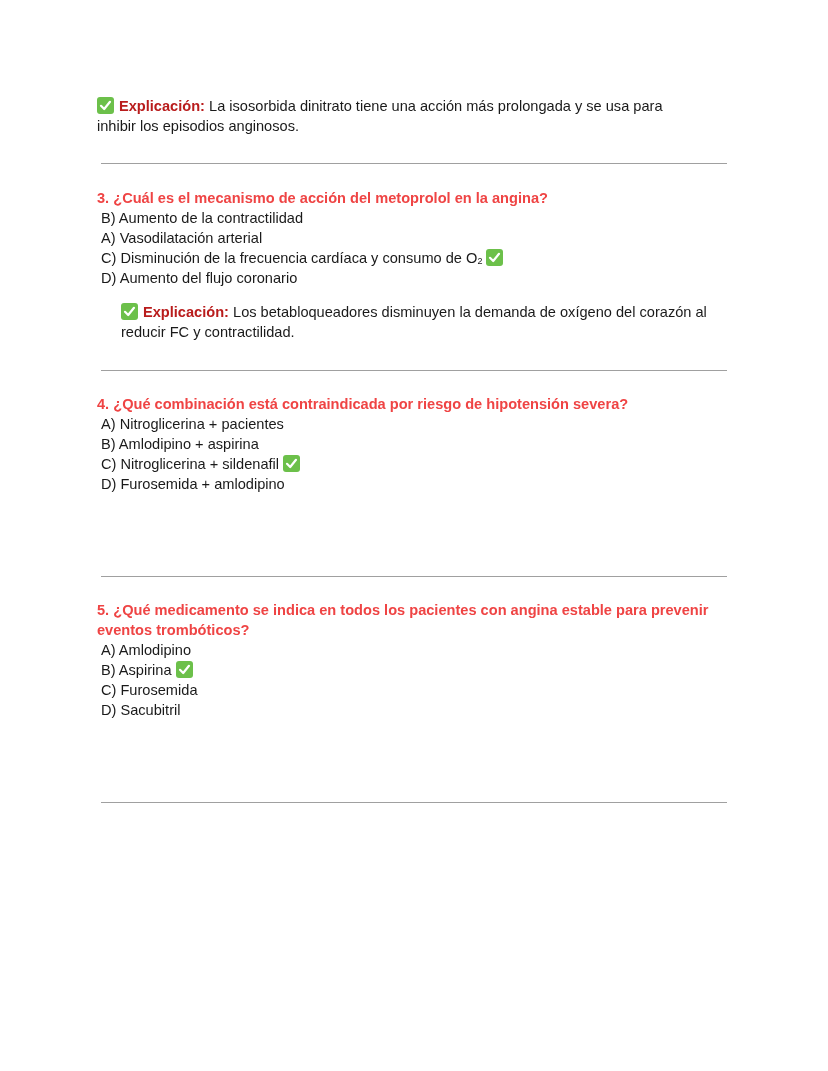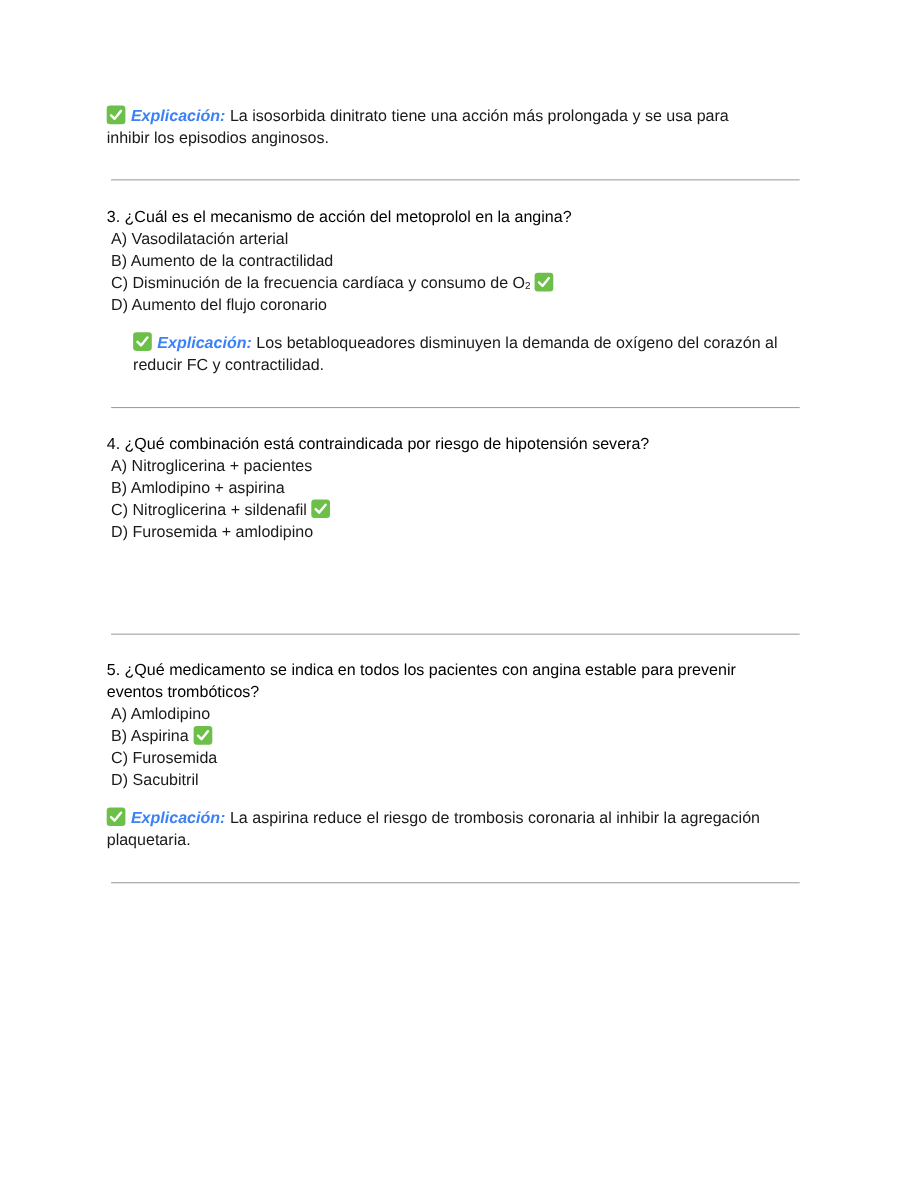--- a/index.html
+++ b/index.html
@@ -27,30 +27,29 @@
     position: absolute;
     left: 97px;
     width: 640px;
   }
   .line {
     height: 20px;
     line-height: 20px;
     white-space: nowrap;
   }
   .q-title {
-    font-weight: normal;
-    color: #000000;
+    font-weight: bold;
+    color: #ef4444;
   }
   .opt {
     padding-left: 4px;
   }
   .expl-label {
     font-weight: bold;
-    color: #3b82f6;
-    font-style: italic;
+    color: #b91c1c;
   }
   .check {
     display: inline-block;
     width: 17px;
     height: 17px;
     background: #6cc04a;
     border-radius: 3px;
     vertical-align: -3px;
     position: relative;
     margin-right: 5px;
@@ -88,22 +87,22 @@
       <span class="check"><svg viewBox="0 0 13 13">
             <path d="M2 6.8 L5.2 10 L11 2.8" stroke="#fff" stroke-width="2.2" fill="none" stroke-linecap="round" stroke-linejoin="round"></path>
           </svg></span><span class="expl-label">Explicación:</span> <span>La isosorbida dinitrato tiene una acción más prolongada y se usa para</span>
     </div>
     <div class="line">inhibir los episodios anginosos.</div>
   </div>
   <div class="divider" style="top:163px;"></div>
 
   <div class="block" style="top:188px;">
     <div class="line q-title">3. ¿Cuál es el mecanismo de acción del metoprolol en la angina?</div>
+    <div class="line opt">B) Aumento de la contractilidad</div>
     <div class="line opt">A) Vasodilatación arterial</div>
-    <div class="line opt">B) Aumento de la contractilidad</div>
     <div class="line opt"><span>C) Disminución de la frecuencia cardíaca y consumo de O</span><sub class="o2">2</sub><span class="check after"><svg viewBox="0 0 13 13">
             <path d="M2 6.8 L5.2 10 L11 2.8" stroke="#fff" stroke-width="2.2" fill="none" stroke-linecap="round" stroke-linejoin="round"></path>
           </svg></span></div>
     <div class="line opt">D) Aumento del flujo coronario</div>
   </div>
   <div class="block" style="top:302px;margin-left:24px;">
     <div class="line">
       <span class="check"><svg viewBox="0 0 13 13">
             <path d="M2 6.8 L5.2 10 L11 2.8" stroke="#fff" stroke-width="2.2" fill="none" stroke-linecap="round" stroke-linejoin="round"></path>
           </svg></span><span class="expl-label">Explicación:</span> <span>Los betabloqueadores disminuyen la demanda de oxígeno del corazón al</span>
@@ -126,23 +125,15 @@
   <div class="block" style="top:600px;">
     <div class="line q-title">5. ¿Qué medicamento se indica en todos los pacientes con angina estable para prevenir</div>
     <div class="line q-title">eventos trombóticos?</div>
     <div class="line opt">A) Amlodipino</div>
     <div class="line opt"><span>B) Aspirina</span><span class="check after"><svg viewBox="0 0 13 13">
             <path d="M2 6.8 L5.2 10 L11 2.8" stroke="#fff" stroke-width="2.2" fill="none" stroke-linecap="round" stroke-linejoin="round"></path>
           </svg></span></div>
     <div class="line opt">C) Furosemida</div>
     <div class="line opt">D) Sacubitril</div>
   </div>
-  <div class="block" style="top:734px;">
-    <div class="line">
-      <span class="check"><svg viewBox="0 0 13 13">
-            <path d="M2 6.8 L5.2 10 L11 2.8" stroke="#fff" stroke-width="2.2" fill="none" stroke-linecap="round" stroke-linejoin="round"></path>
-          </svg></span><span class="expl-label">Explicación:</span> <span>La aspirina reduce el riesgo de trombosis coronaria al inhibir la agregación</span>
-    </div>
-    <div class="line">plaquetaria.</div>
-  </div>
   <div class="divider" style="top:802px;"></div>
 
 </div>
 
 </body></html>

